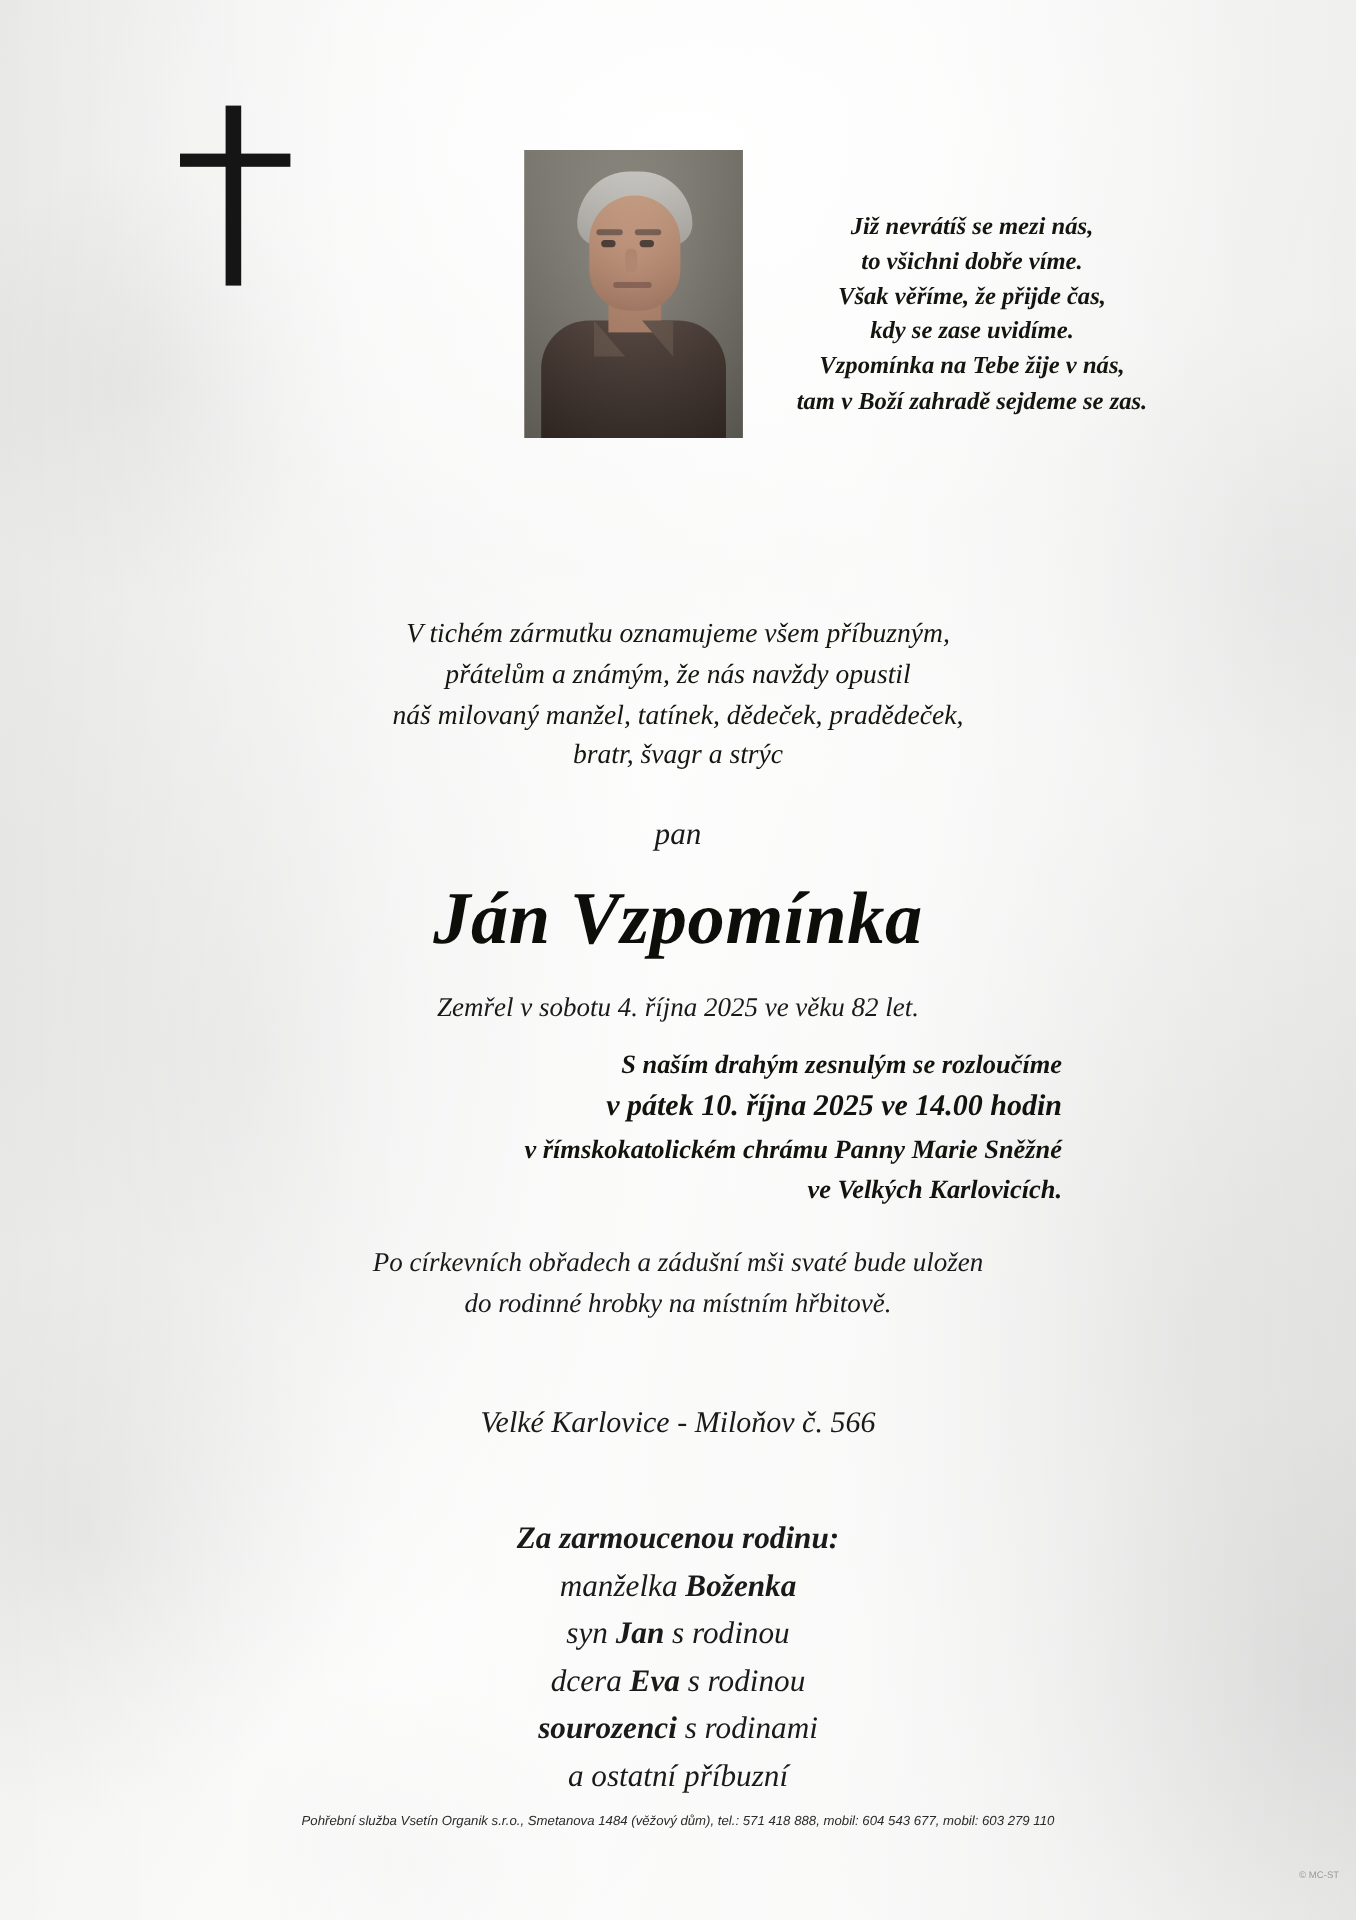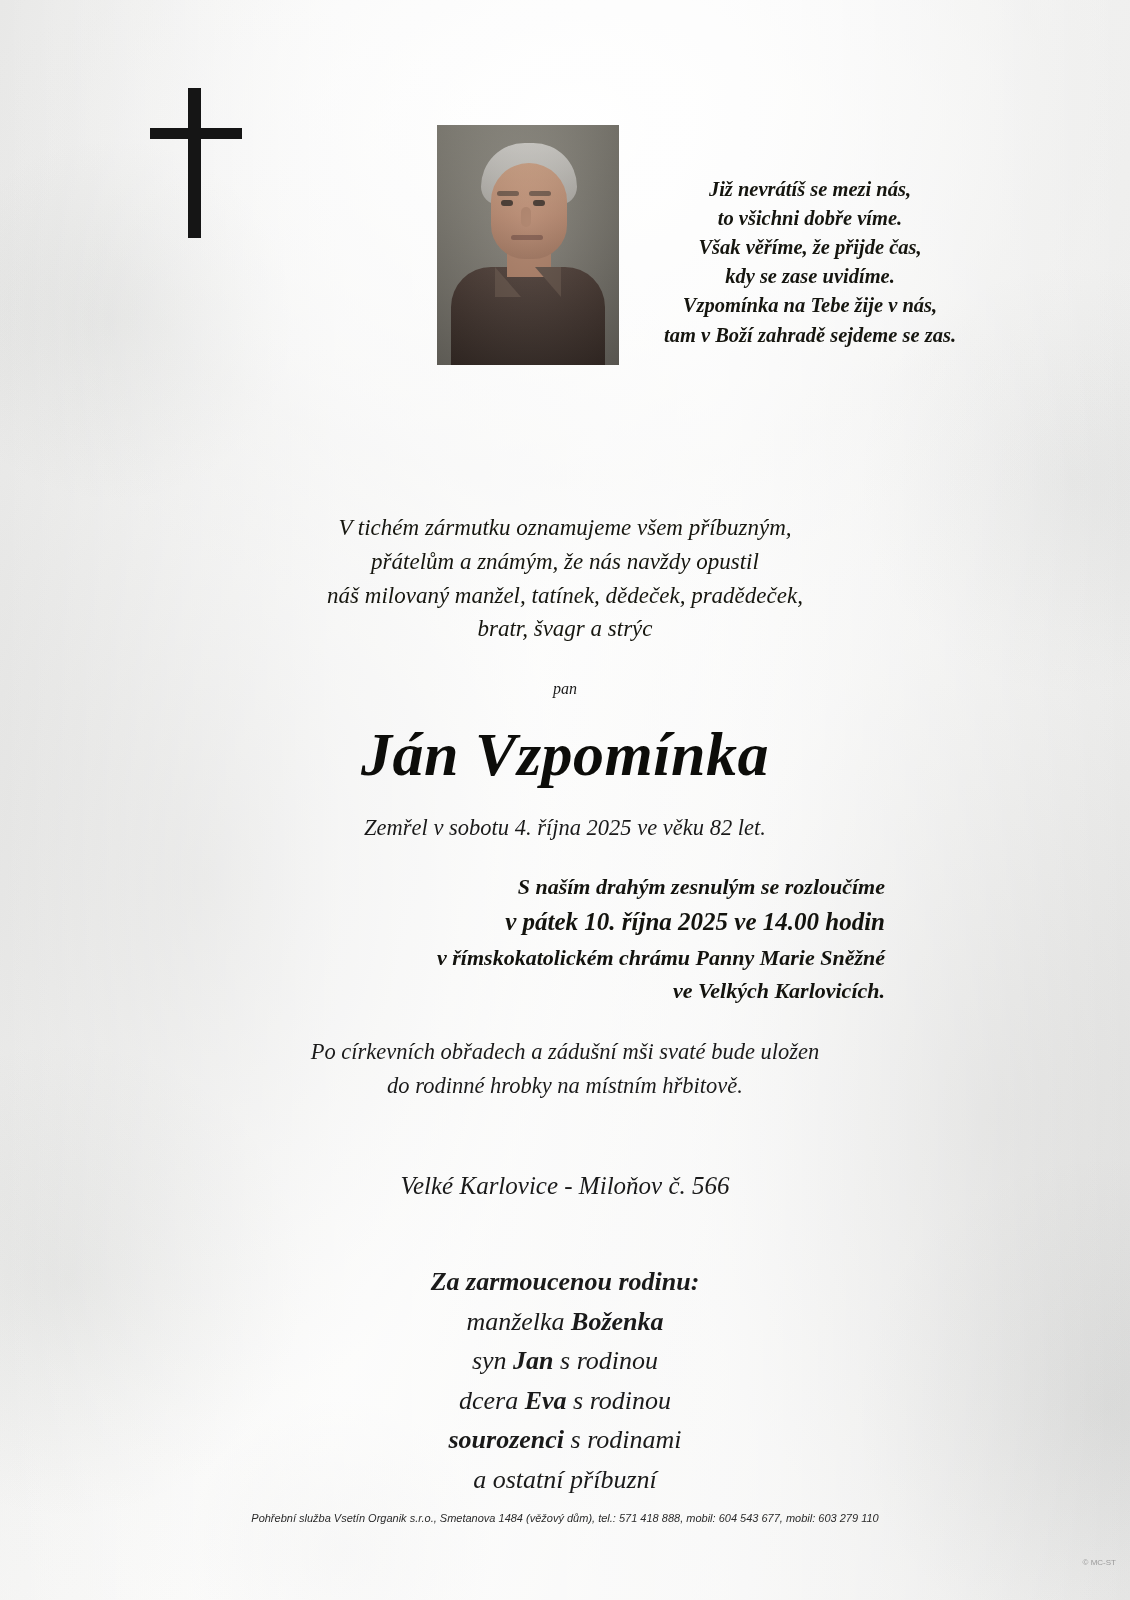--- a/index.html
+++ b/index.html
@@ -204,21 +204,21 @@
     margin-top: 31px;
   }
   .announce .intro {
     font-style: italic;
     font-size: 23px;
     line-height: 1.47;
     color: #16160f;
   }
   .announce .pan {
     font-style: italic;
-    font-size: 16px;
+    font-size: 26px;
     margin-top: 34px;
   }
   .announce .name {
     font-weight: bold;
     font-style: italic;
     font-size: 62px;
     letter-spacing: 0.5px;
     margin-top: 24px;
     line-height: 1.05;
     color: #0d0d0a;

